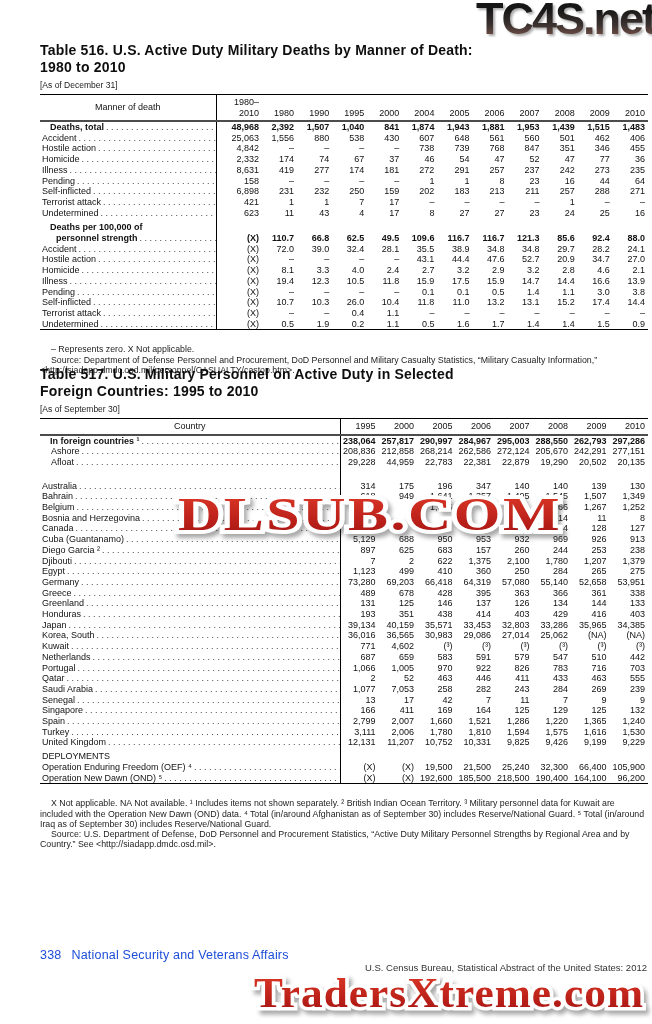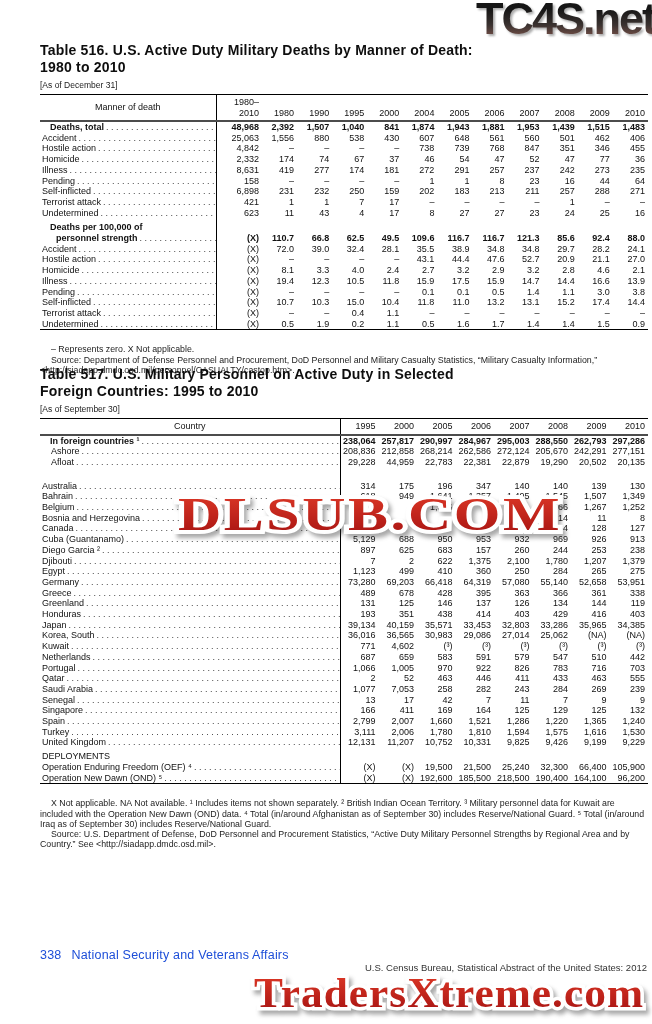--- a/index.html
+++ b/index.html
@@ -339,21 +339,21 @@
           <td class="num">(X)</td>
           <td class="num">–</td>
           <td class="num">–</td>
           <td class="num">–</td>
           <td class="num">–</td>
           <td class="num">43.1</td>
           <td class="num">44.4</td>
           <td class="num">47.6</td>
           <td class="num">52.7</td>
           <td class="num">20.9</td>
-          <td class="num">21.1</td>
+          <td class="num">34.7</td>
           <td class="num">27.0</td>
         </tr>
         <tr>
           <td class="stub">
             <div class="lab">
               <span class="lt">Homicide</span>
               <span class="dots"></span>
             </div>
           </td>
           <td class="num">(X)</td>
@@ -412,21 +412,21 @@
         <tr>
           <td class="stub">
             <div class="lab">
               <span class="lt">Self-inflicted</span>
               <span class="dots"></span>
             </div>
           </td>
           <td class="num">(X)</td>
           <td class="num">10.7</td>
           <td class="num">10.3</td>
-          <td class="num">15.0</td>
+          <td class="num">26.0</td>
           <td class="num">10.4</td>
           <td class="num">11.8</td>
           <td class="num">11.0</td>
           <td class="num">13.2</td>
           <td class="num">13.1</td>
           <td class="num">15.2</td>
           <td class="num">17.4</td>
           <td class="num">14.4</td>
         </tr>
         <tr>
@@ -749,21 +749,21 @@
               <span class="dots"></span>
             </div>
           </td>
           <td class="num">131</td>
           <td class="num">125</td>
           <td class="num">146</td>
           <td class="num">137</td>
           <td class="num">126</td>
           <td class="num">134</td>
           <td class="num">144</td>
-          <td class="num">119</td>
+          <td class="num">133</td>
         </tr>
         <tr>
           <td class="stub">
             <div class="lab">
               <span class="lt">Honduras</span>
               <span class="dots"></span>
             </div>
           </td>
           <td class="num">193</td>
           <td class="num">351</td>

